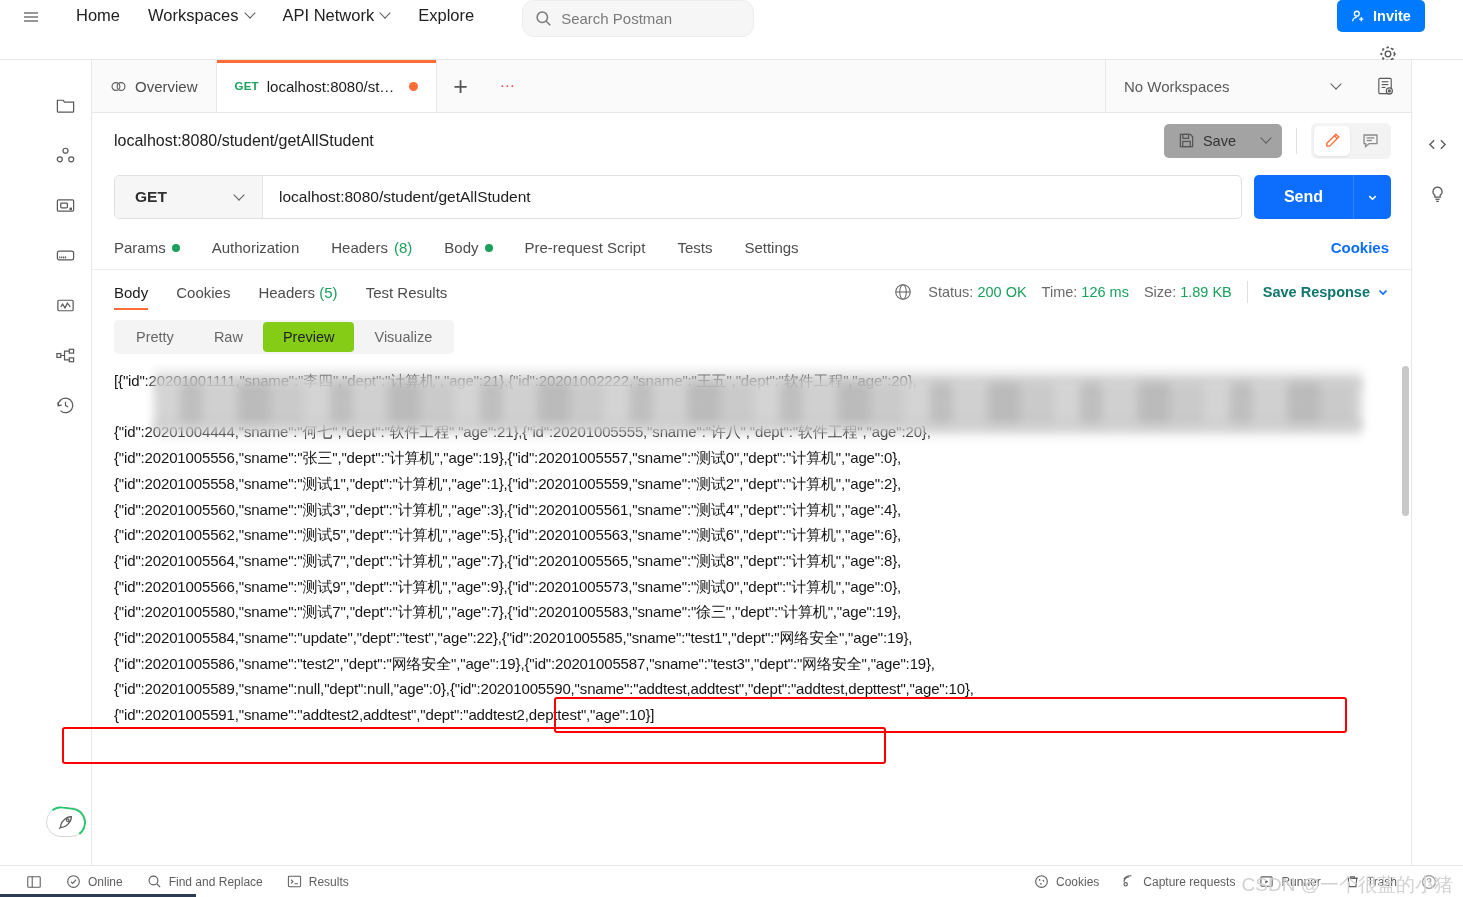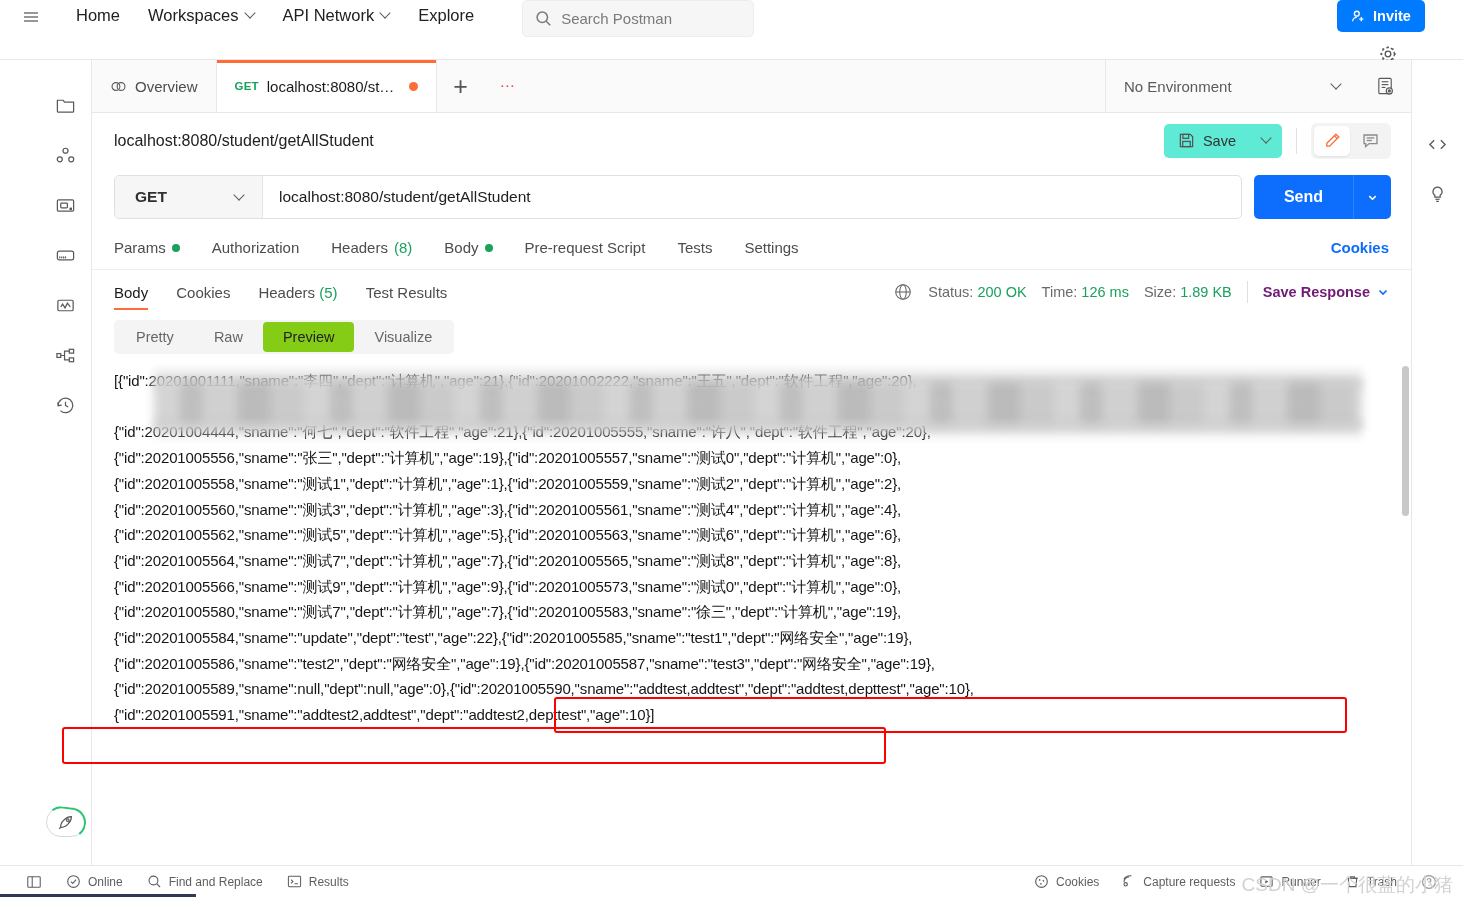--- a/index.html
+++ b/index.html
@@ -30,21 +30,21 @@
   }
   .caret { display:inline-block; width: 9px; height: 9px; position: relative; top: -2px; }
   .caret::before {
     content: ''; position: absolute; left: 0; top: 0;
     width: 7px; height: 7px; border-right: 1.6px solid #5c5c5c; border-bottom: 1.6px solid #5c5c5c;
     transform: rotate(45deg);
   }
   .search-box {
     margin-left: 34px;
     width: 232px; height: 37px;
-    background: #f6f6f6; border: 1px solid #ededed; border-radius: 5px;
+    background: #f6f6f6; border: 1px solid #ededed; border-radius: 12px;
     display: flex; align-items: center; gap: 9px; padding: 0 12px; cursor: text;
   }
   .search-box .ph { font-size: 15px; color: #7a7a7a; }
   .header-right { margin-left: auto; display: flex; align-items: center; gap: 12px; height: 100%; padding-right: 0; flex-direction: column; }
   .invite-btn {
     background: #007bff; color: #fff; border: none; border-radius: 5px;
     height: 32px; padding: 0 14px; display: flex; align-items: center; gap: 7px;
     font-size: 14.5px; font-weight: bold; cursor: pointer; font-family: inherit;
   }
   .icon-btn { width: 40px; height: 40px; display: flex; align-items: center; justify-content: center; cursor: pointer; color: #5c5c5c; }
@@ -91,21 +91,21 @@
   .tab-more { width: 46px; display:flex; align-items:center; justify-content:center; color:#ef4444; font-size: 16px; cursor:pointer; letter-spacing:1px; }
   .env-area { margin-left: auto; display: flex; align-items: center; border-left: 1px solid #e8e8e8; }
   .env-select { display:flex; align-items:center; justify-content: space-between; width: 253px; padding: 0 18px; height: 53px; cursor:pointer; }
   .env-select .lbl { font-size: 15px; color: #5a5a5a; }
   .env-eye { width: 52px; height: 53px; display:flex; align-items:center; justify-content:center; cursor:pointer; color:#5a5a5a; }
 
   
   .req-title-row { height: 55px; flex: 0 0 55px; display: flex; align-items: center; padding: 0 20px 0 22px; background:#fff; }
   .req-title { font-size: 16px; color: #212121; }
   .title-right { margin-left: auto; display: flex; align-items: center; gap: 0; }
-  .save-group { display:flex; align-items:stretch; background:#5eead4; border-radius: 5px; height: 34px; overflow:hidden; }
+  .save-group { display:flex; align-items:stretch; background:#a3a3a3; border-radius: 5px; height: 34px; overflow:hidden; }
   .save-btn { display:flex; align-items:center; gap:8px; padding: 0 14px; font-size:14.5px; color:#333; cursor:pointer; }
   .save-caret { width: 32px; display:flex; align-items:center; justify-content:center; cursor:pointer; }
   .vsep { width:1px; height:26px; background:#e2e2e2; margin: 0 14px; }
   .icon-toggle-group { display:flex; align-items:stretch; background:#f3f3f3; border-radius:6px; padding:3px; gap:2px; }
   .icon-toggle { width: 36px; height: 30px; display:flex; align-items:center; justify-content:center; border-radius:5px; cursor:pointer; }
   .icon-toggle.on { background:#ffffff; box-shadow: 0 1px 2px rgba(0,0,0,.08); }
 
   
   .url-row { display: flex; padding: 0 20px 0 22px; gap: 12px; align-items: center; height: 58px; flex: 0 0 58px; }
   .url-field {
@@ -130,21 +130,21 @@
   
   .resp-head { display:flex; align-items:center; padding: 0 22px; height: 44px; flex: 0 0 44px; }
   .resp-tab { font-size: 15px; color:#4d4d4d; padding: 0 14px; height: 44px; display:flex; align-items:center; cursor:pointer; position:relative; white-space:nowrap;}
   .resp-tab:first-child { padding-left: 0; }
   .resp-tab.active { color:#1b1b1b; }
   .resp-tab.active::after { content:''; position:absolute; left:0; right:14px; bottom:4px; height:2.5px; background:#ff6c37; }
   .resp-tab .cnt { color:#1aa15c; }
   .resp-meta { margin-left:auto; display:flex; align-items:center; gap: 15px; font-size: 14.5px; color:#6a6a6a; }
   .resp-meta .ok { color:#1aa15c; }
   .resp-meta .vline { width:1px; height:22px; background:#e0e0e0; }
-  .save-resp { color:#701a75; font-weight:bold; display:flex; align-items:center; gap:7px; cursor:pointer; }
+  .save-resp { color:#0f766e; font-weight:bold; display:flex; align-items:center; gap:7px; cursor:pointer; }
 
   
   .seg-row { padding: 6px 22px 10px 22px; display:flex; align-items:center; }
   .seg { display:flex; background:#f4f4f4; border-radius:5px; padding: 2px; }
   .seg-item { font-size: 14.5px; color:#666; padding: 7px 20px; border-radius:4px; cursor:pointer; }
   .seg-item.active { background:#84cc16; color:#222; }
 
   
   .resp-body {
     flex: 1; position: relative; overflow: hidden;
@@ -374,21 +374,21 @@
           <div class="tab active">
             <span class="method">GET</span>
             <span class="tname">localhost:8080/studen</span>
             <span class="dot"></span>
           </div>
           <div class="tab-add">+</div>
           <div class="tab-more">ᐧᐧᐧ</div>
 
           <div class="env-area">
             <div class="env-select">
-              <span class="lbl">No Environment</span>
+              <span class="lbl">No Workspaces</span>
               <span class="caret"></span>
             </div>
             <div class="env-eye">
               <svg width="21" height="21" viewBox="0 0 22 22" fill="none" stroke="#5a5a5a" stroke-width="1.2">
                 <rect x="4" y="2.5" width="13" height="16" rx="1.2"></rect>
                   <line x1="7" y1="6" x2="14" y2="6"></line>
                   <line x1="7" y1="9" x2="14" y2="9"></line>
                   <line x1="7" y1="12" x2="11" y2="12"></line>
                 <circle cx="15" cy="15.6" r="3.2" fill="#fff"></circle>
                   <circle cx="15" cy="15.6" r="1.1" fill="#5a5a5a"></circle>

